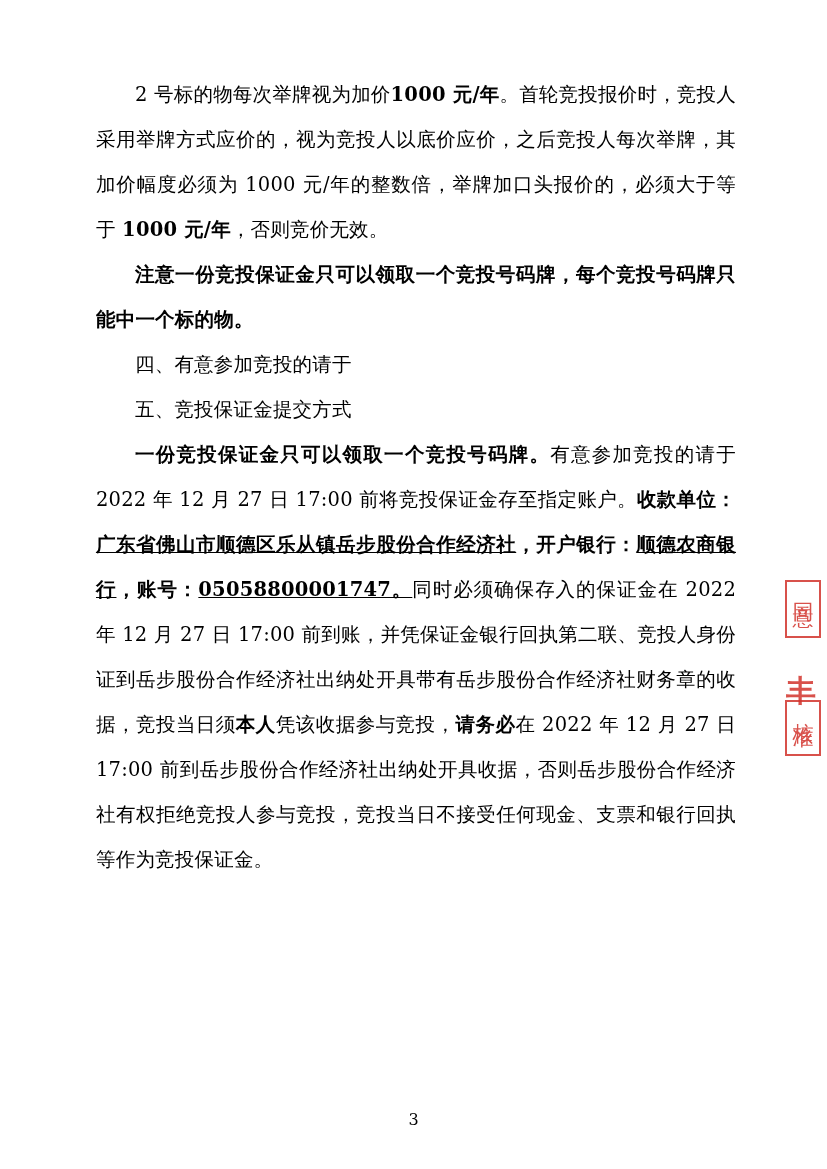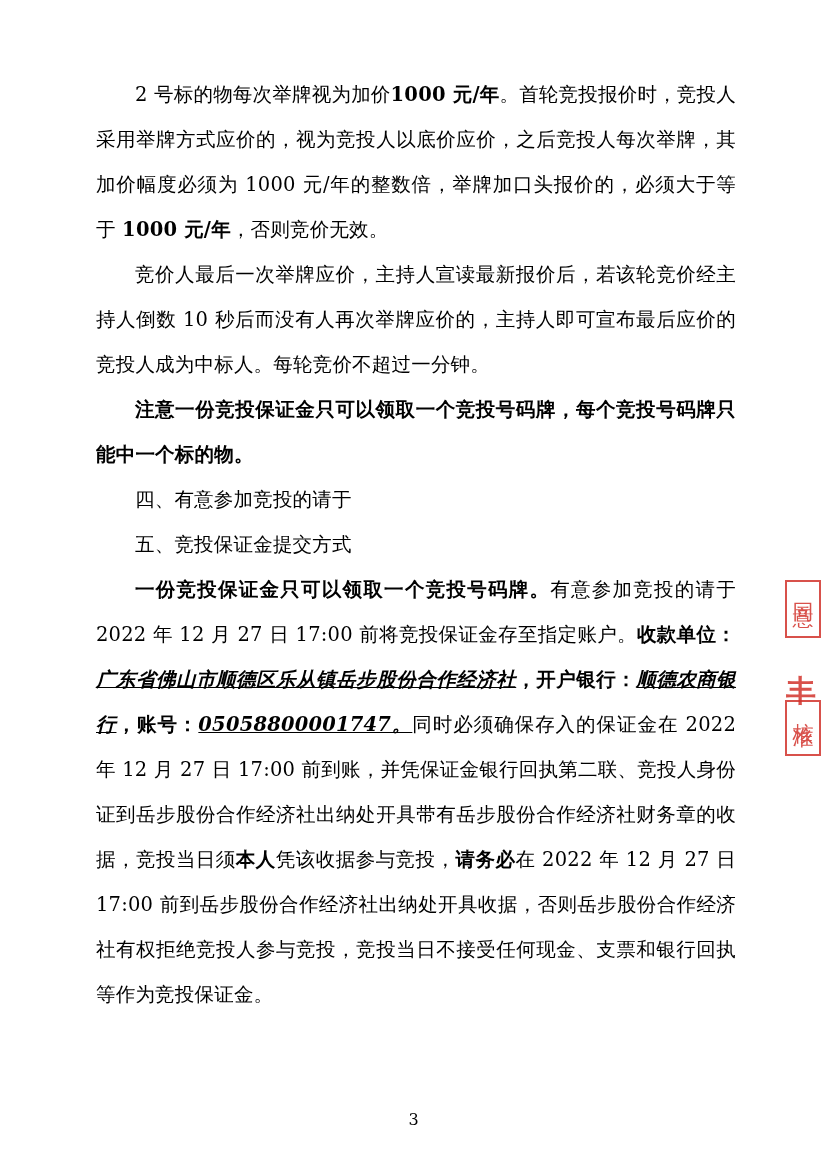--- a/index.html
+++ b/index.html
@@ -31,21 +31,21 @@
     font-size: 19.5px;
     line-height: 45px;
     text-align: justify;
     text-justify: inter-ideograph;
     letter-spacing: 0.2px;
   }
   p.para.indent {
     text-indent: 2em;
   }
   .b { font-weight: bold; }
-  .bu { font-weight: bold; text-decoration: underline; font-style: italic; }
+  .bu { font-weight: bold; text-decoration: underline; }
   .page-number {
     position: absolute;
     left: 0;
     right: 0;
     top: 1110px;
     text-align: center;
     font-size: 16px;
     font-family: "DejaVu Serif", "Liberation Serif", serif;
   }
   
@@ -81,21 +81,20 @@
     box-sizing: border-box;
   }
 </style>
 </head>
 <body>
 
 <div class="page">
 
   <div class="body-area">
     <p class="para indent"><span>2 号标的物每次举牌视为加价</span><span class="b">1000 元/年</span><span>。首轮竞投报价时，竞投人采用举牌方式应价的，视为竞投人以底价应价，之后竞投人每次举牌，其加价幅度必须为 1000 元/年的整数倍，举牌加口头报价的，必须大于等于 </span><span class="b">1000 元/年</span><span>，否则竞价无效。</span></p>
-    <p class="para indent"><span>竞价人最后一次举牌应价，主持人宣读最新报价后，若该轮竞价经主持人倒数 10 秒后而没有人再次举牌应价的，主持人即可宣布最后应价的竞投人成为中标人。每轮竞价不超过一分钟。</span></p>
     <p class="para indent"><span class="b">注意一份竞投保证金只可以领取一个竞投号码牌，每个竞投号码牌只能中一个标的物。</span></p>
     <p class="para indent"><span>四、有意参加竞投的请于</span></p>
     <p class="para indent"><span>五、竞投保证金提交方式</span></p>
     <p class="para indent"><span class="b">一份竞投保证金只可以领取一个竞投号码牌。</span><span>有意参加竞投的请于 2022 年 12 月 27 日 17:00 前将竞投保证金存至指定账户。</span><span class="b">收款单位：</span><span class="bu">广东省佛山市顺德区乐从镇岳步股份合作经济社</span><span class="b">，开户银行：</span><span class="bu">顺德农商银行</span><span class="b">，账号：</span><span class="bu">05058800001747。</span><span>同时必须确保存入的保证金在 2022 年 12 月 27 日 17:00 前到账，并凭保证金银行回执第二联、竞投人身份证到岳步股份合作经济社出纳处开具带有岳步股份合作经济社财务章的收据，竞投当日须</span><span class="b">本人</span><span>凭该收据参与竞投，</span><span class="b">请务必</span><span>在 2022 年 12 月 27 日 17:00 前到岳步股份合作经济社出纳处开具收据，否则岳步股份合作经济社有权拒绝竞投人参与竞投，竞投当日不接受任何现金、支票和银行回执等作为竞投保证金。</span></p>
   </div>
 
   <div class="seal seal-1">同意</div>
   <div class="seal seal-2">丰</div>
   <div class="seal seal-3">核准</div>
 

